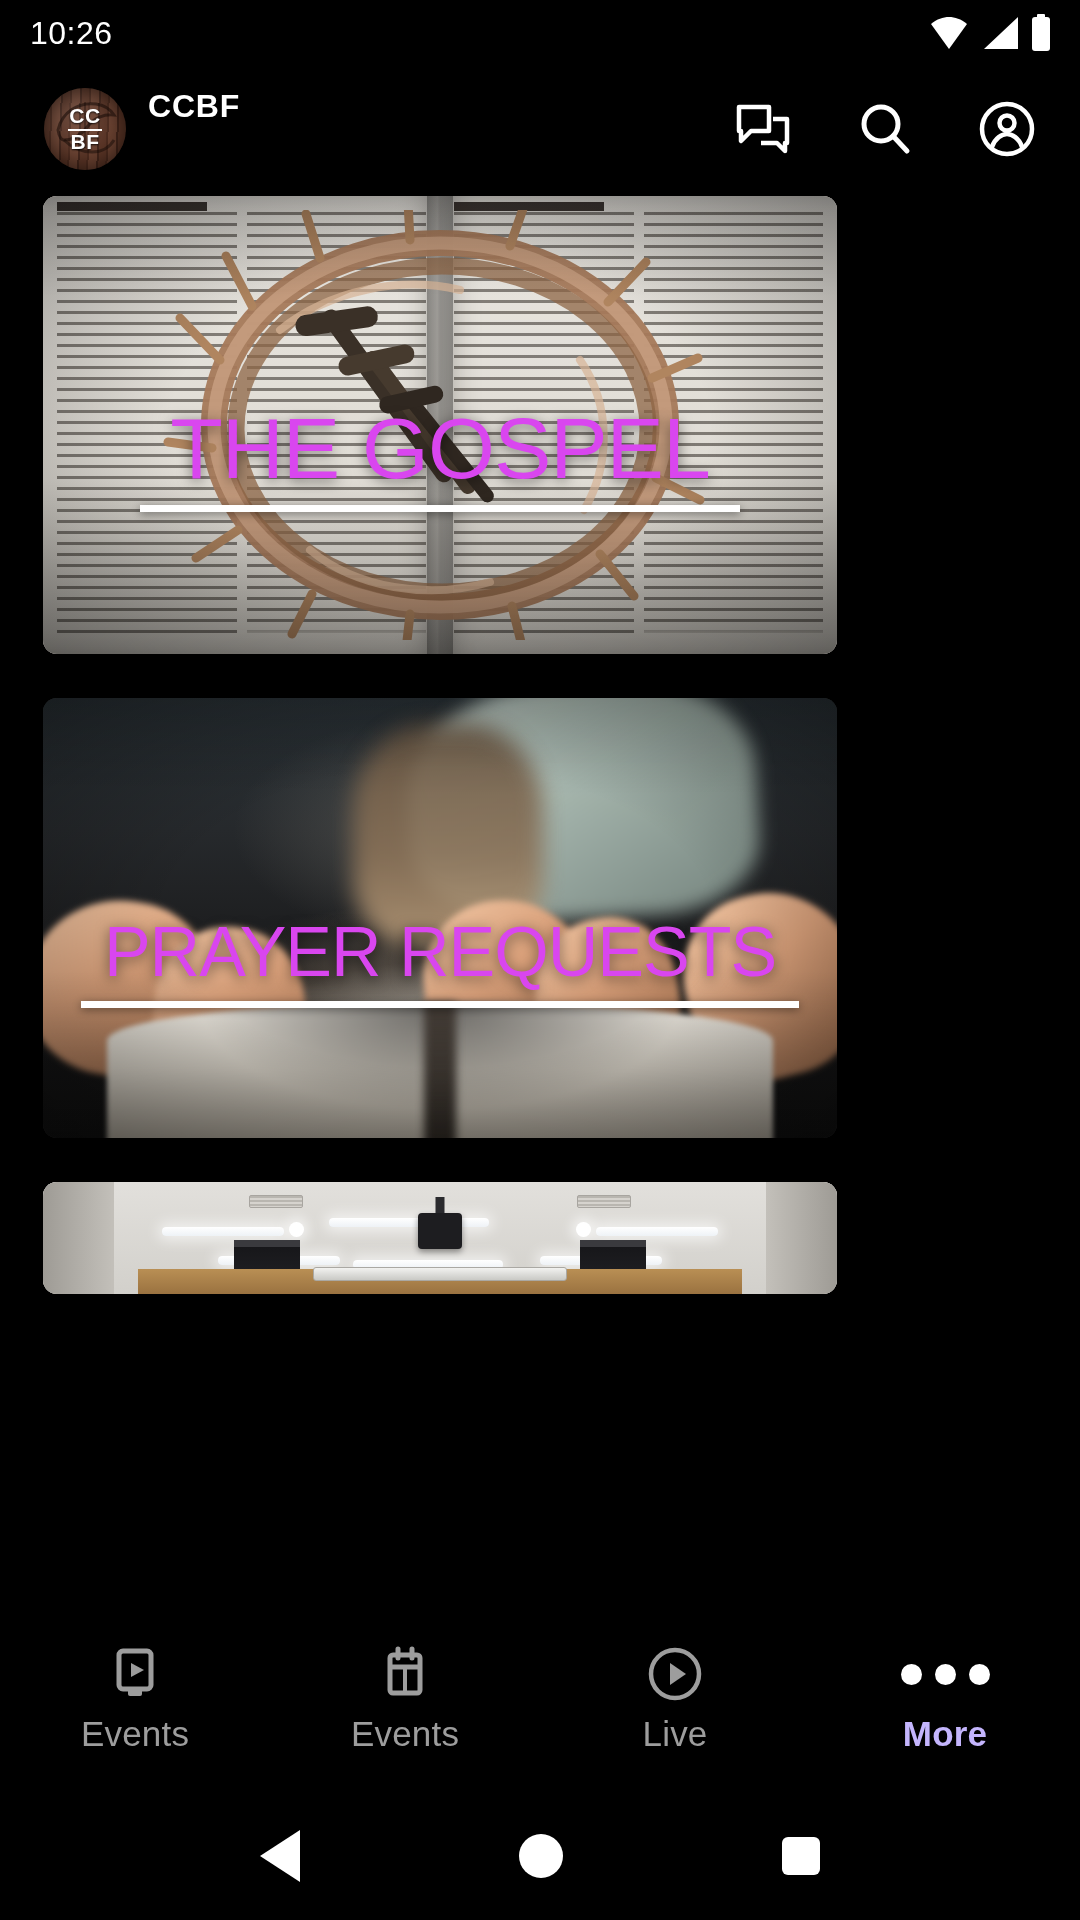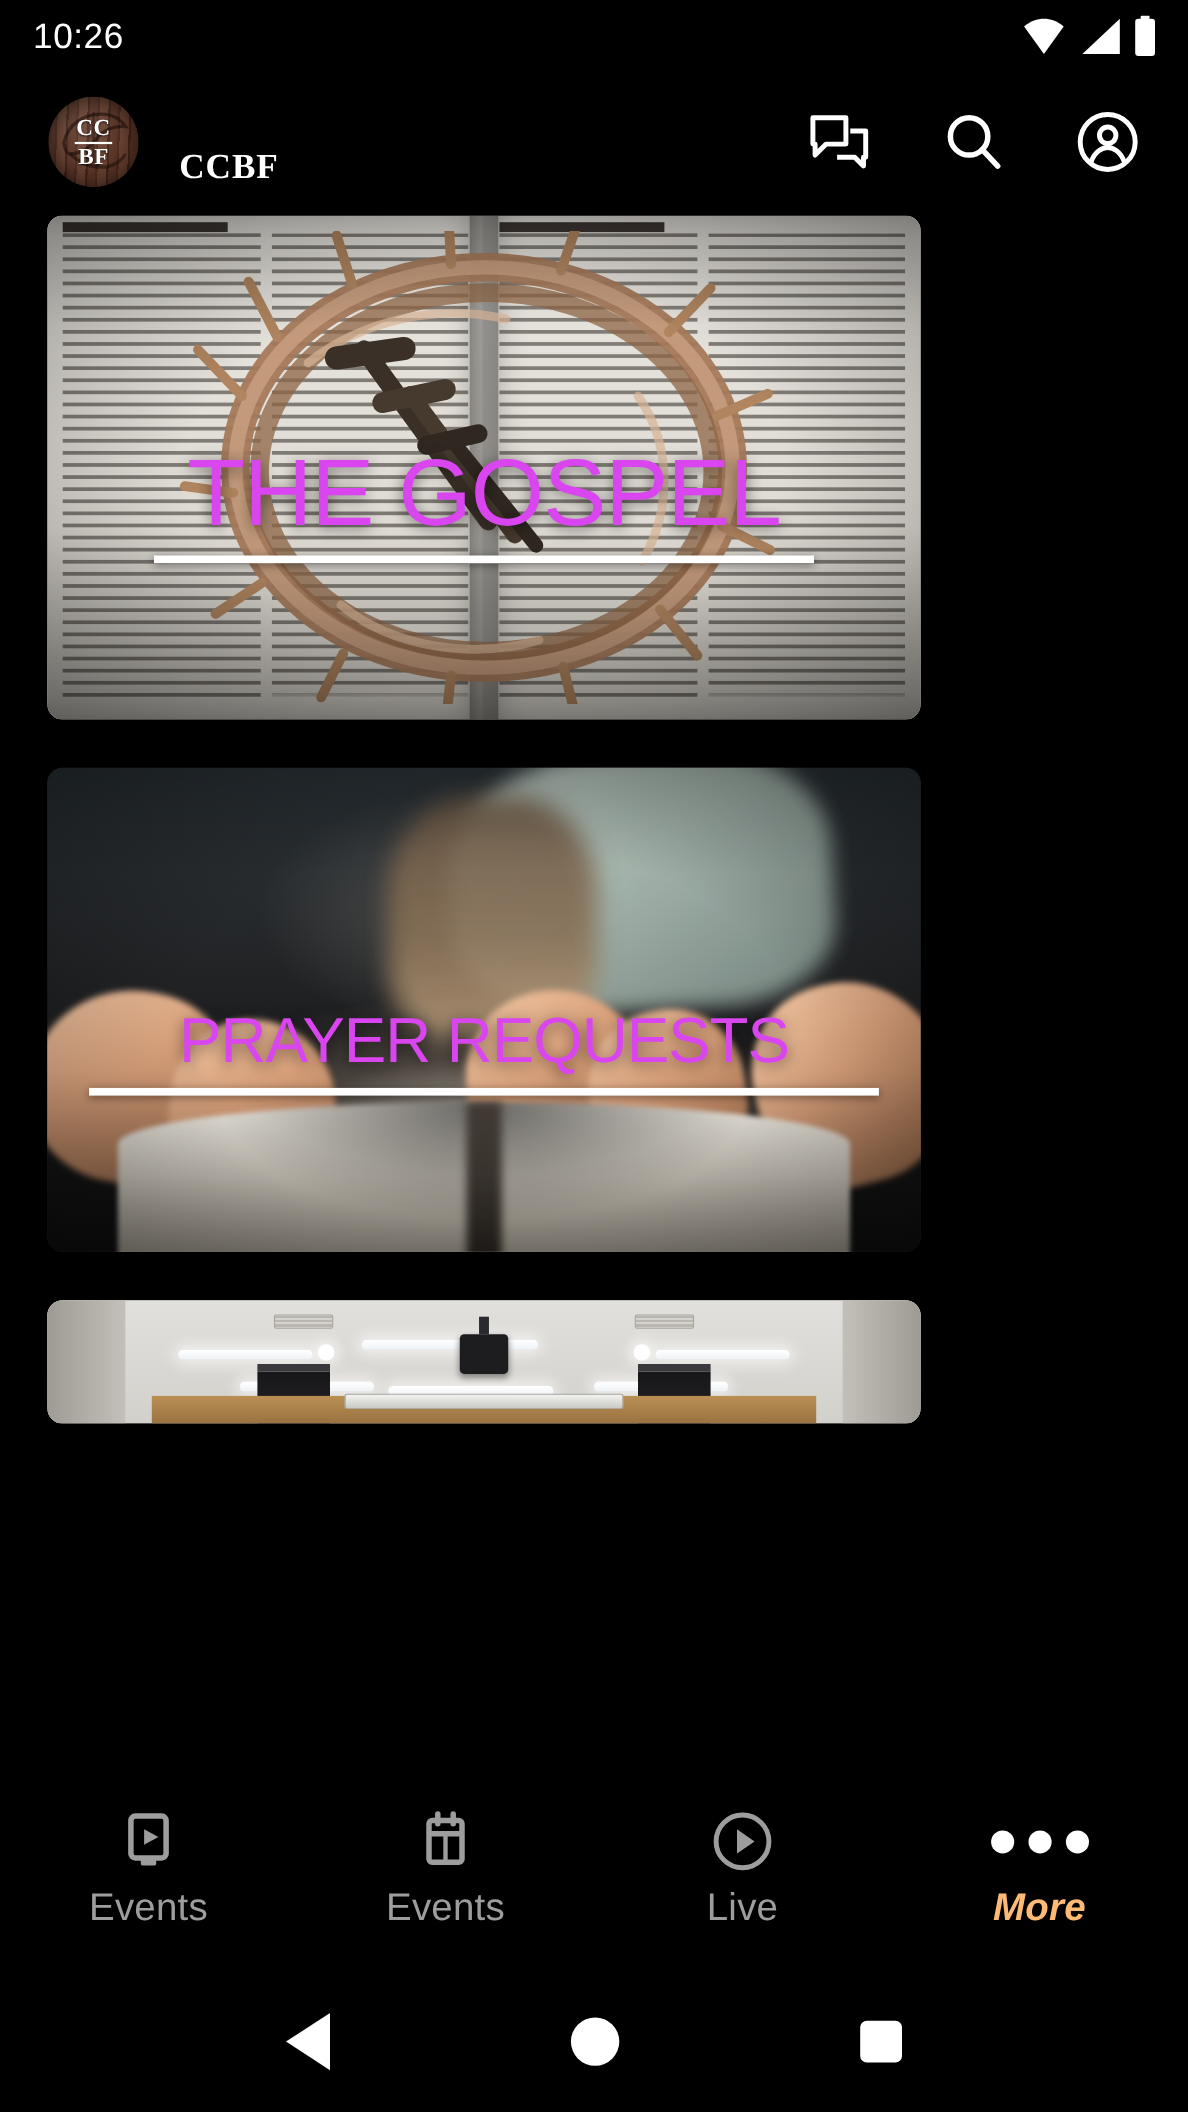--- a/index.html
+++ b/index.html
@@ -21,21 +21,21 @@
     font-family:"Liberation Sans", sans-serif;
   }
   .sb-icons{ display:flex; align-items:center; gap:10px; }
   .sb-icons svg{ display:block; }
 
   
   .appbar{
     position:absolute; top:80px; left:0; width:1080px; height:98px;
     display:flex; align-items:center; padding:0 34px 0 44px;
   }
-  .brand{ display:flex; align-items:flex-end; gap:37px;font-family:Liberation Serif, serif; }
+  .brand{ display:flex; align-items:flex-start; gap:22px; }
   .logo{
     width:82px; height:82px; border-radius:50%;
     position:relative; overflow:hidden;
     background:
       radial-gradient(ellipse at 35% 30%, rgba(255,255,255,.10), rgba(0,0,0,0) 60%),
       repeating-linear-gradient(92deg,
         #5b3526 0px, #5b3526 7px,
         #4e2c1f 7px, #4e2c1f 9px,
         #6a4130 9px, #6a4130 17px,
         #44261b 17px, #44261b 19px);
@@ -270,21 +270,21 @@
     padding-top:14px;
   }
   .navitem{
     width:176px; display:flex; flex-direction:column; align-items:center; gap:10px;
     cursor:pointer;
   }
   .navitem .nav-ico{ height:60px; display:flex; align-items:center; justify-content:center; }
   .navitem .nav-lbl{
     font-size:35px; font-weight:400; color:#9d9d9d; letter-spacing:.2px;
   }
-  .navitem.active .nav-lbl{ color:#fdba74; font-weight:700;font-style:italic; }
+  .navitem.active .nav-lbl{ color:#c4b5fd; font-weight:700; }
   .navitem svg{ display:block; }
   .dots{ display:flex; gap:13px; }
   .dots i{ width:21px; height:21px; border-radius:50%; background:#ffffff; display:block; }
 
   
   .sysnav{
     position:absolute; left:0; bottom:0; width:1080px; height:128px;
     background:#000; display:flex; align-items:center; justify-content:space-around;
     padding:0 150px;
   }
@@ -430,21 +430,21 @@
       <div class="hand h2"></div>
       <div class="hand h3"></div>
       <div class="hand h4"></div>
       <div class="hand h5"></div>
       <div class="open-book"></div>
       <div class="book-spine"></div>
     </div>
     <div class="card-vignette"></div>
 
     <div class="card-title-wrap" style="top:192px;">
-      <div class="card-title" style="font-size:58px;">PRAYER REQUESTS</div>
+      <div class="card-title" style="font-size:70px;">PRAYER REQUESTS</div>
       <div class="card-rule" style="width:718px;"></div>
     </div>
   </div>
 
   <div class="card partial">
     <div class="room-bg">
       <div class="room-ceiling"></div>
       <div class="room-wall-l"></div>
       <div class="room-wall-r"></div>
       <div class="vent" style="left:26%; top:12%; width:54px;"></div>

